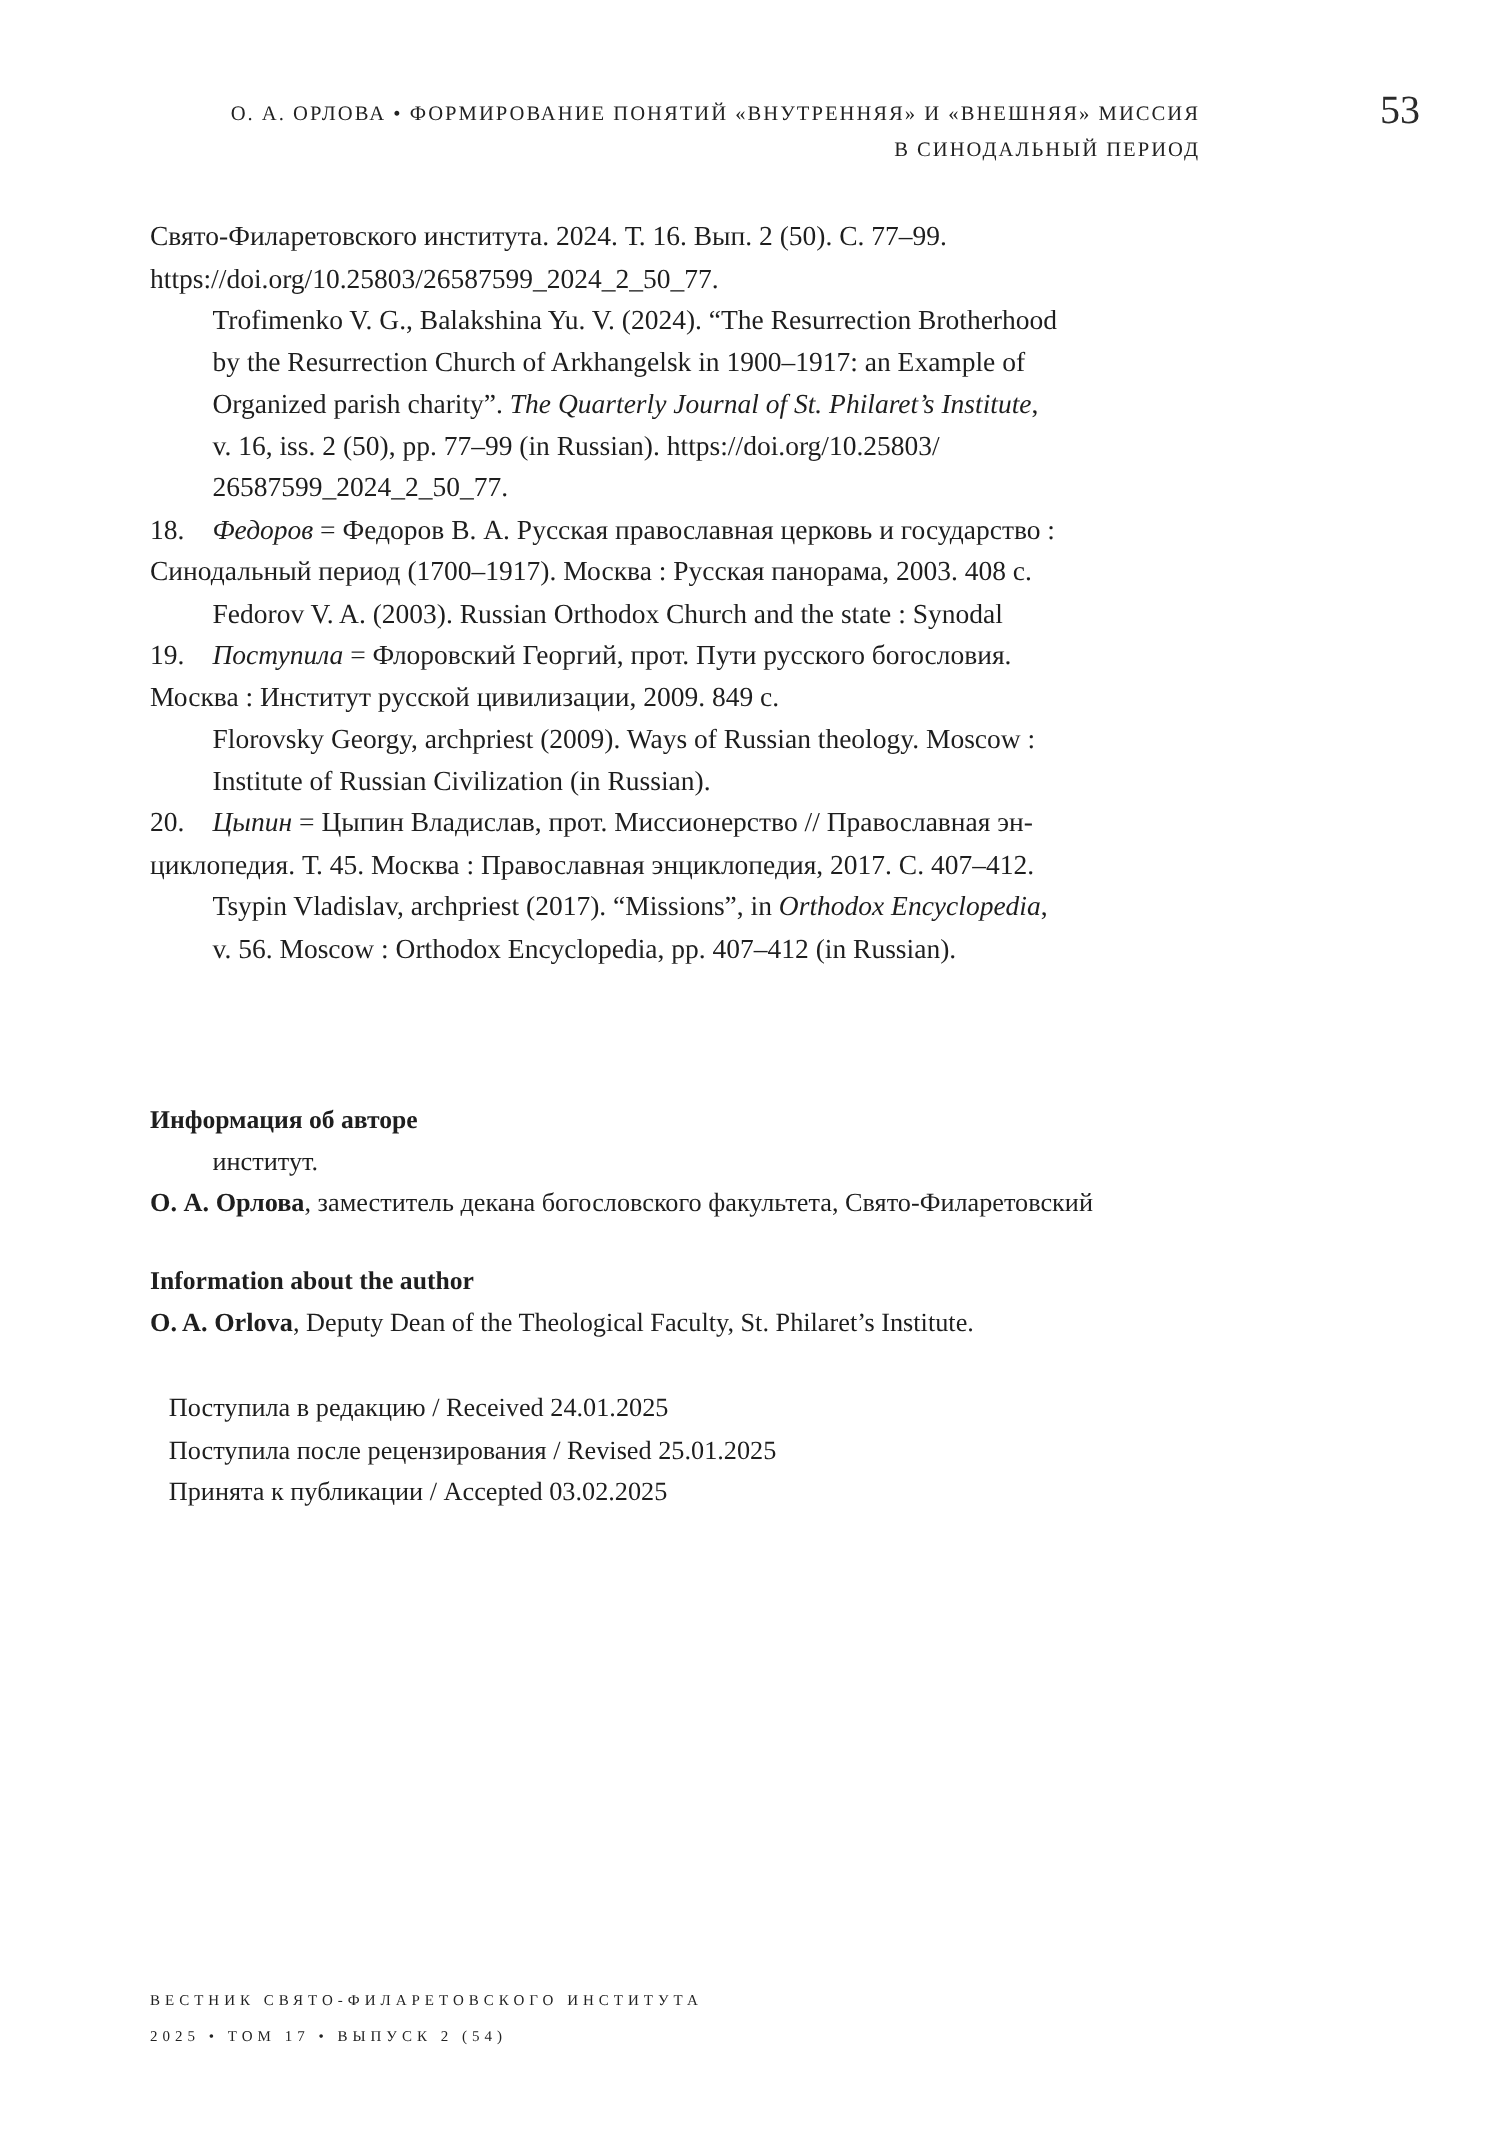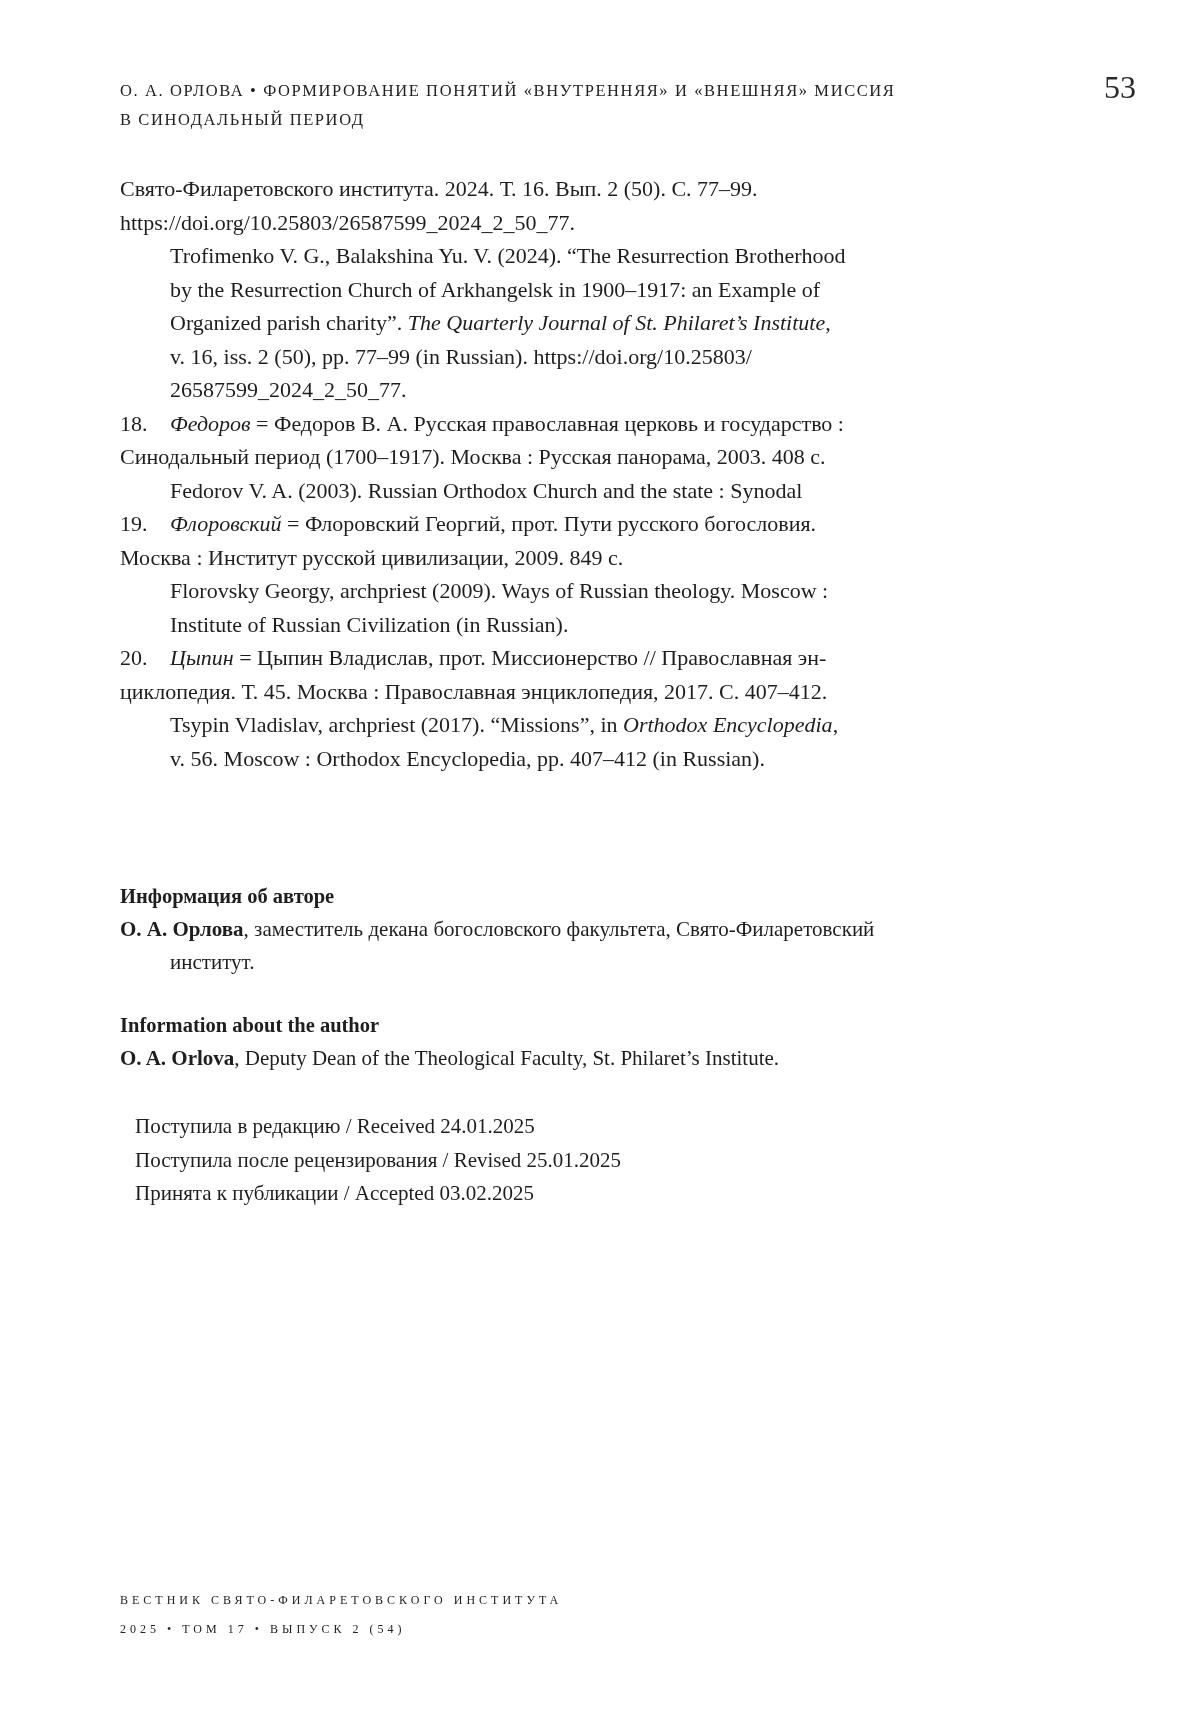--- a/index.html
+++ b/index.html
@@ -13,21 +13,21 @@
   }
   .page { position: absolute; inset: 0; }
 
   
   .running-head {
     position: absolute; top: 76px; left: 120px; width: 840px;
     font-size: 16.5px; line-height: 29px;
     letter-spacing: 1.6px;
     color: #222;
   }
-  .running-head .rh-line { white-space: nowrap; }
+  .running-head .rh-line { white-space: nowrap; text-align: right; }
 
   .page-number {
     position: absolute; top: 72px; left: 1104px;
     font-size: 32px; line-height: 30px; color: #2a2a2a;
   }
 
   
   .references {
     position: absolute; top: 172px; left: 120px; width: 880px;
     font-size: 22px; line-height: 33.5px;
@@ -70,35 +70,35 @@
       <div class="line"><span>Свято-Филаретовского института. 2024. Т. 16. Вып. 2 (50). С. 77–99.</span></div>
       <div class="line"><span>https://doi.org/10.25803/26587599_2024_2_50_77.</span></div>
       <div class="line ind"><span>Trofimenko V. G., Balakshina Yu. V. (2024). “The Resurrection Brotherhood</span></div>
       <div class="line ind"><span>by the Resurrection Church of Arkhangelsk in 1900–1917: an Example of</span></div>
       <div class="line ind"><span>Organized parish charity”. </span><span class="it">The Quarterly Journal of St. Philaret’s Institute</span><span>,</span></div>
       <div class="line ind"><span>v. 16, iss. 2 (50), pp. 77–99 (in Russian). https://doi.org/10.25803/</span></div>
       <div class="line ind"><span>26587599_2024_2_50_77.</span></div>
       <div class="line"><span class="refnum">18.</span><span class="it">Федоров</span><span> = Федоров В. А. Русская православная церковь и государство :</span></div>
       <div class="line"><span>Синодальный период (1700–1917). Москва : Русская панорама, 2003. 408 с.</span></div>
       <div class="line ind"><span>Fedorov V. A. (2003). Russian Orthodox Church and the state : Synodal</span></div>
-      <div class="line"><span class="refnum">19.</span><span class="it">Флоровский</span><span> = Флоровский Георгий, прот. Пути русского богословия.</span></div>
+      <div class="line"><span class="refnum">19.</span><span class="it">Поступила</span><span> = Флоровский Георгий, прот. Пути русского богословия.</span></div>
       <div class="line"><span>Москва : Институт русской цивилизации, 2009. 849 с.</span></div>
       <div class="line ind"><span>Florovsky Georgy, archpriest (2009). Ways of Russian theology. Moscow :</span></div>
       <div class="line ind"><span>Institute of Russian Civilization (in Russian).</span></div>
       <div class="line"><span class="refnum">20.</span><span class="it">Цыпин</span><span> = Цыпин Владислав, прот. Миссионерство // Православная эн-</span></div>
       <div class="line"><span>циклопедия. Т. 45. Москва : Православная энциклопедия, 2017. С. 407–412.</span></div>
       <div class="line ind"><span>Tsypin Vladislav, archpriest (2017). “Missions”, in </span><span class="it">Orthodox Encyclopedia</span><span>,</span></div>
       <div class="line ind"><span>v. 56. Moscow : Orthodox Encyclopedia, pp. 407–412 (in Russian).</span></div>
     </div>
 
   <div class="author-ru">
     <div class="sec-heading">Информация об авторе</div>
     <div>
+        <div class="line ind"><span>институт.</span></div>
         <div class="line"><span class="bd">О. А. Орлова</span><span>, заместитель декана богословского факультета, Свято-Филаретовский</span></div>
-        <div class="line ind"><span>институт.</span></div>
       </div>
   </div>
 
   <div class="author-en">
     <div class="sec-heading">Information about the author</div>
     <div>
         <div class="line"><span class="bd">O. A. Orlova</span><span>, Deputy Dean of the Theological Faculty, St. Philaret’s Institute.</span></div>
       </div>
   </div>
 

